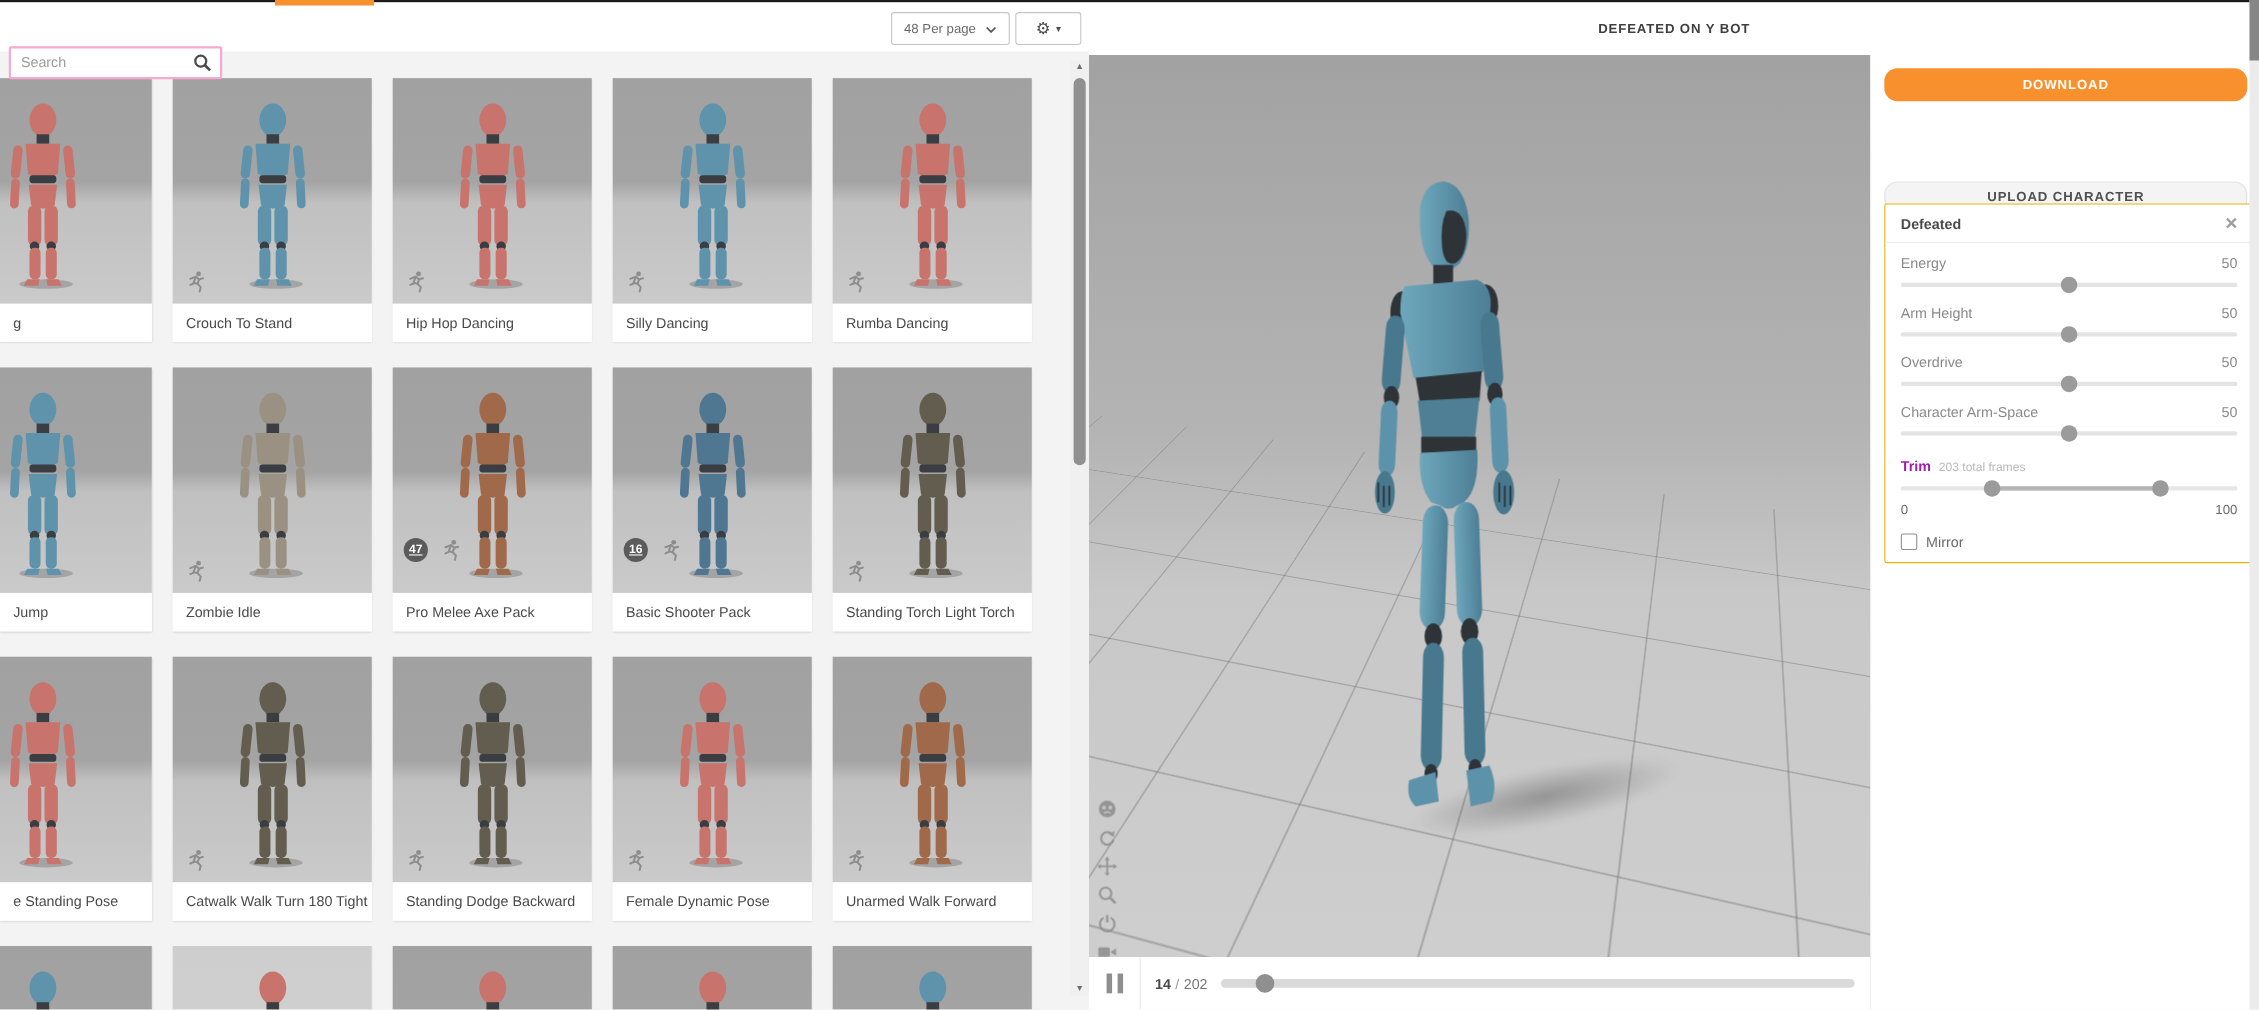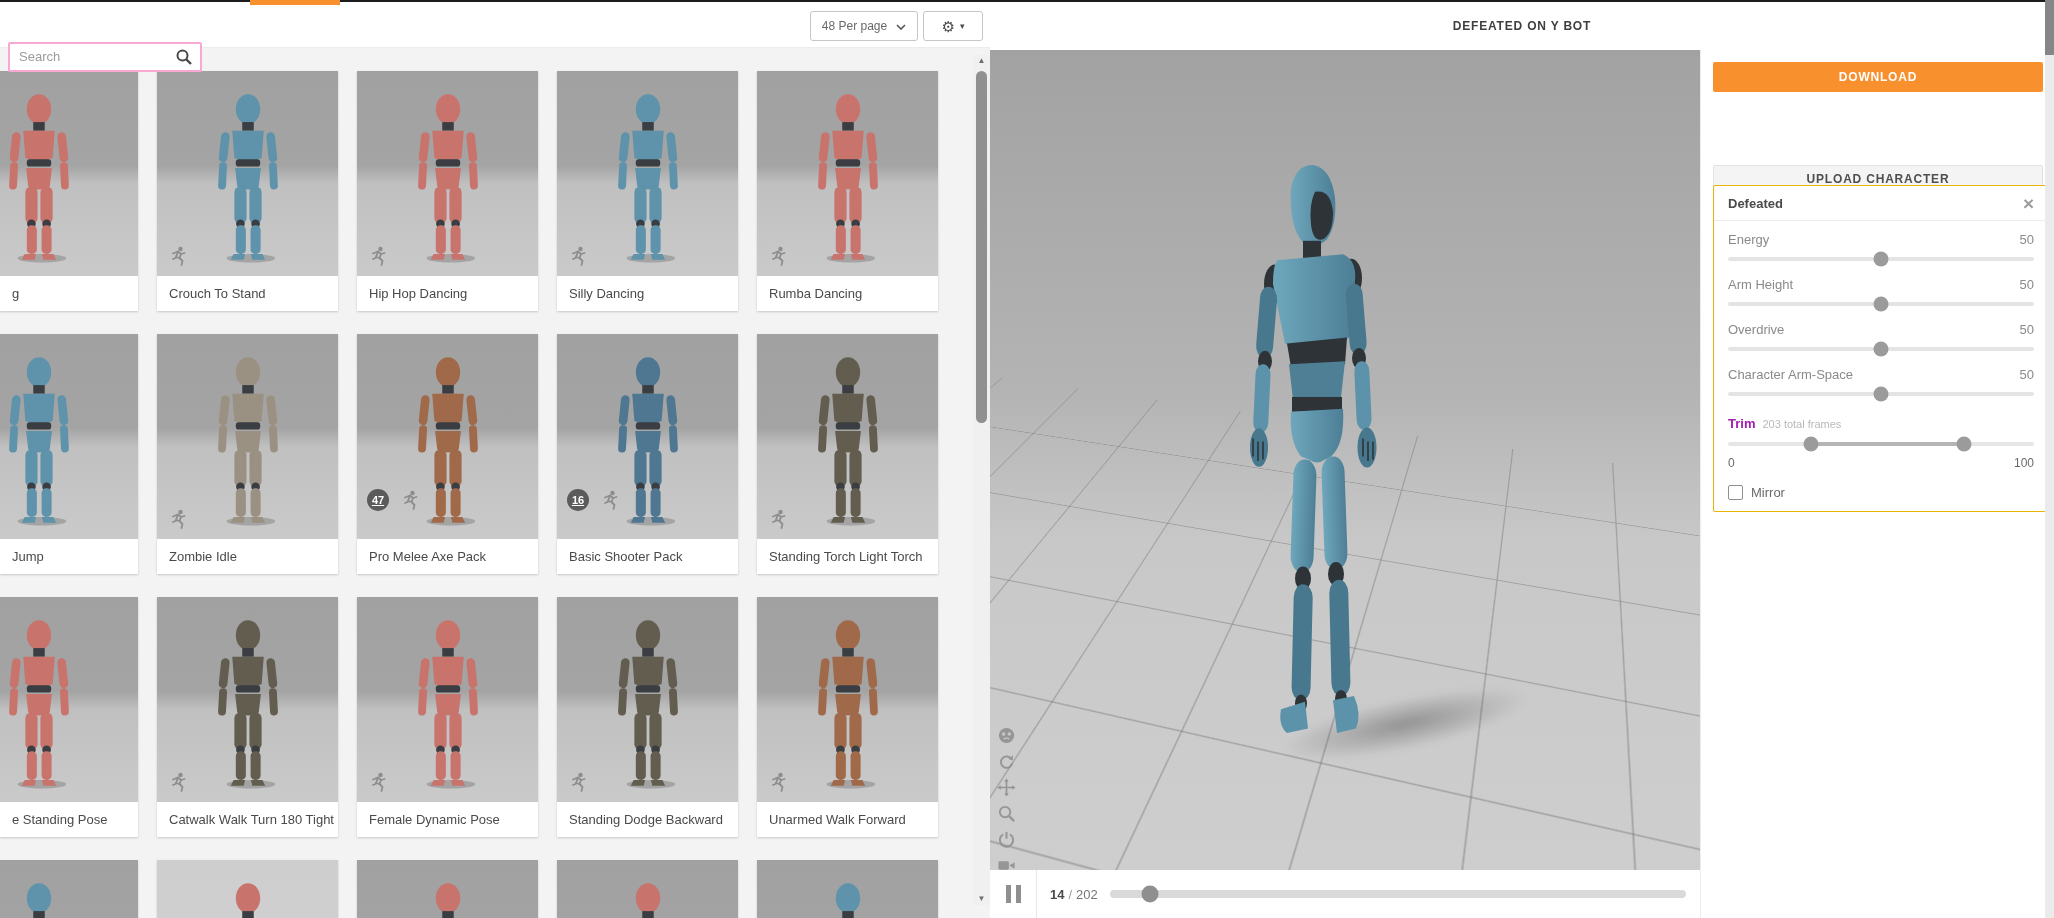--- a/index.html
+++ b/index.html
@@ -75,21 +75,21 @@
   .pause-btn i{display:block;width:5px;height:18px;background:#8f8f8f;}
   .frame-counter{position:absolute;left:60px;top:0;height:48px;display:flex;align-items:center;gap:4px;font-size:13px;}
   .fc-current{font-weight:bold;color:#4a4a4a;}
   .fc-sep{color:#9a9a9a;}
   .fc-total{color:#757575;}
   .pb-slider{position:absolute;left:120px;right:14px;top:20px;height:8px;background:#d9d9d9;border-radius:4px;cursor:pointer;}
   .pb-thumb{position:absolute;top:50%;width:17px;height:17px;border-radius:50%;background:#8f8f8f;transform:translate(-50%,-50%);cursor:pointer;}
 
   
   .sidebar{position:absolute;left:1700px;top:50px;width:354px;height:868px;background:#fff;border-left:1px solid #ededed;}
-  .sb-btn{position:absolute;left:12px;width:330px;border-radius:2px;font-size:12px;font-weight:bold;letter-spacing:.8px;
+  .sb-btn{position:absolute;left:12px;width:330px;border-radius:12px;font-size:12px;font-weight:bold;letter-spacing:.8px;
           display:flex;align-items:center;justify-content:center;cursor:pointer;font-family:"Liberation Sans",sans-serif;}
   .sb-btn.primary{top:12px;height:30px;color:#fff;border:none;}
   .sb-btn.secondary{background:#f4f4f4;border:1px solid #e2e2e2;color:#4f4f4f;height:28px;}
   .sb-btn.sec-0{top:50px;}
   .sb-btn.sec-1{top:88px;margin-top:27px;}
 
   .panel{position:absolute;left:12px;top:135px;width:334px;height:325px;background:#fff;border:1px solid #eab308;border-radius:2px;}
   .panel-head{height:34px;display:flex;align-items:center;justify-content:space-between;padding:0 14px;border-bottom:1px solid #ececec;}
   .panel-title{font-size:13px;font-weight:bold;color:#4a4a4a;}
   .panel-close{font-size:19px;color:#9d9d9d;line-height:1;cursor:pointer;font-weight:bold;}
@@ -308,45 +308,45 @@
                 <use href="#mannequin"></use>
               </svg>
     <div class="runner"><svg viewBox="0 0 22 22">
                   <circle cx="13.5" cy="4" r="2.2" fill="#7f7f7f"></circle>
                   <path d="M6 8.5 L11 6.5 L14 9 L12.5 13 L15.5 16 L14.5 20" fill="none" stroke="#7f7f7f" stroke-width="1.8" stroke-linecap="round" stroke-linejoin="round"></path>
                   <path d="M11 6.5 L9 12 L12.5 13 M6 14 L9.5 12.5 M14 9 L17.5 8" fill="none" stroke="#7f7f7f" stroke-width="1.8" stroke-linecap="round"></path>
                 </svg></div>
             </div>
     <div class="tile-label">Catwalk Walk Turn 180 Tight</div>
   </article>
+          <article class="tile" style="--body: #625d4f;">
+    <div class="tile-img">
+      <svg class="fig" viewBox="0 0 60 120">
+                <use href="#mannequin"></use>
+              </svg>
+    <div class="runner"><svg viewBox="0 0 22 22">
+                  <circle cx="13.5" cy="4" r="2.2" fill="#7f7f7f"></circle>
+                  <path d="M6 8.5 L11 6.5 L14 9 L12.5 13 L15.5 16 L14.5 20" fill="none" stroke="#7f7f7f" stroke-width="1.8" stroke-linecap="round" stroke-linejoin="round"></path>
+                  <path d="M11 6.5 L9 12 L12.5 13 M6 14 L9.5 12.5 M14 9 L17.5 8" fill="none" stroke="#7f7f7f" stroke-width="1.8" stroke-linecap="round"></path>
+                </svg></div>
+            </div>
+    <div class="tile-label">Standing Dodge Backward</div>
+  </article>
           <article class="tile" style="--body: #c8736c;">
     <div class="tile-img">
       <svg class="fig" viewBox="0 0 60 120">
                 <use href="#mannequin"></use>
               </svg>
     <div class="runner"><svg viewBox="0 0 22 22">
                   <circle cx="13.5" cy="4" r="2.2" fill="#7f7f7f"></circle>
                   <path d="M6 8.5 L11 6.5 L14 9 L12.5 13 L15.5 16 L14.5 20" fill="none" stroke="#7f7f7f" stroke-width="1.8" stroke-linecap="round" stroke-linejoin="round"></path>
                   <path d="M11 6.5 L9 12 L12.5 13 M6 14 L9.5 12.5 M14 9 L17.5 8" fill="none" stroke="#7f7f7f" stroke-width="1.8" stroke-linecap="round"></path>
                 </svg></div>
             </div>
     <div class="tile-label">Female Dynamic Pose</div>
-  </article>
-          <article class="tile" style="--body: #625d4f;">
-    <div class="tile-img">
-      <svg class="fig" viewBox="0 0 60 120">
-                <use href="#mannequin"></use>
-              </svg>
-    <div class="runner"><svg viewBox="0 0 22 22">
-                  <circle cx="13.5" cy="4" r="2.2" fill="#7f7f7f"></circle>
-                  <path d="M6 8.5 L11 6.5 L14 9 L12.5 13 L15.5 16 L14.5 20" fill="none" stroke="#7f7f7f" stroke-width="1.8" stroke-linecap="round" stroke-linejoin="round"></path>
-                  <path d="M11 6.5 L9 12 L12.5 13 M6 14 L9.5 12.5 M14 9 L17.5 8" fill="none" stroke="#7f7f7f" stroke-width="1.8" stroke-linecap="round"></path>
-                </svg></div>
-            </div>
-    <div class="tile-label">Standing Dodge Backward</div>
   </article>
           <article class="tile" style="--body: #a06a4a;">
     <div class="tile-img">
       <svg class="fig" viewBox="0 0 60 120">
                 <use href="#mannequin"></use>
               </svg>
     <div class="runner"><svg viewBox="0 0 22 22">
                   <circle cx="13.5" cy="4" r="2.2" fill="#7f7f7f"></circle>
                   <path d="M6 8.5 L11 6.5 L14 9 L12.5 13 L15.5 16 L14.5 20" fill="none" stroke="#7f7f7f" stroke-width="1.8" stroke-linecap="round" stroke-linejoin="round"></path>
                   <path d="M11 6.5 L9 12 L12.5 13 M6 14 L9.5 12.5 M14 9 L17.5 8" fill="none" stroke="#7f7f7f" stroke-width="1.8" stroke-linecap="round"></path>

